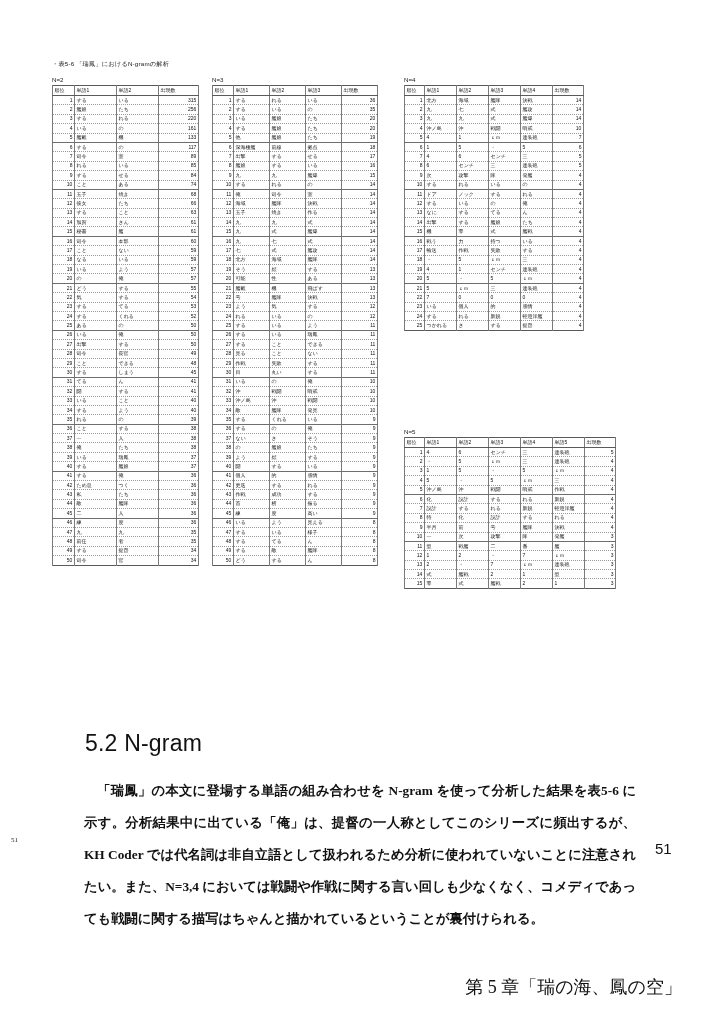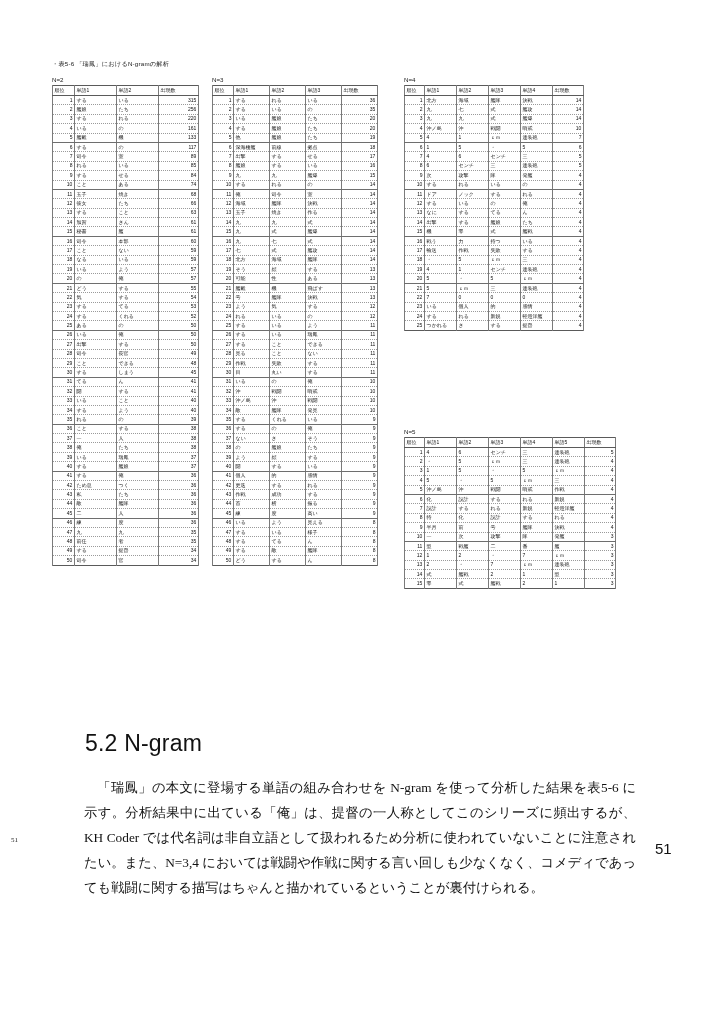--- a/index.html
+++ b/index.html
@@ -84,23 +84,24 @@
   .t5 td.cnt,.t5 th.cnt{width:31px;}
 
   
   .sec-head{
     position:absolute;left:85px;top:730px;
     font-family:"Liberation Sans","DejaVu Sans",sans-serif;
     font-size:23px;font-weight:400;color:#111;letter-spacing:.2px;
   }
   .body-text{
     position:absolute;left:84px;top:775px;width:552px;
-    font-size:13.3px;line-height:25px;
+    font-size:13.3px;line-height:32px;
     text-align:justify;
     color:#111;
+    font-weight:bold;
   }
   .body-text p{margin:0;text-indent:1em;}
 
   .folio-left{
     position:absolute;left:11px;top:836px;
     font-size:7px;color:#222;
   }
   .folio-right{
     position:absolute;left:655px;top:840px;
     font-size:15px;color:#111;
@@ -1174,14 +1175,15 @@
   </div>
 
   <div class="sec-head">5.2 N-gram</div>
 
   <div class="body-text">
     <p>「瑞鳳」の本文に登場する単語の組み合わせを N-gram を使って分析した結果を表5-6 に示す。分析結果中に出ている「俺」は、提督の一人称としてこのシリーズに頻出するが、KH Coder では代名詞は非自立語として扱われるため分析に使われていないことに注意されたい。また、N=3,4 においては戦闘や作戦に関する言い回しも少なくなく、コメディであっても戦闘に関する描写はちゃんと描かれているということが裏付けられる。</p>
   </div>
 
   <div class="folio-left">51</div>
   <div class="folio-right">51</div>
+  <div class="chapter-foot">第 5 章「瑞の海、鳳の空」</div>
 
 </div>
 
 </body></html>

